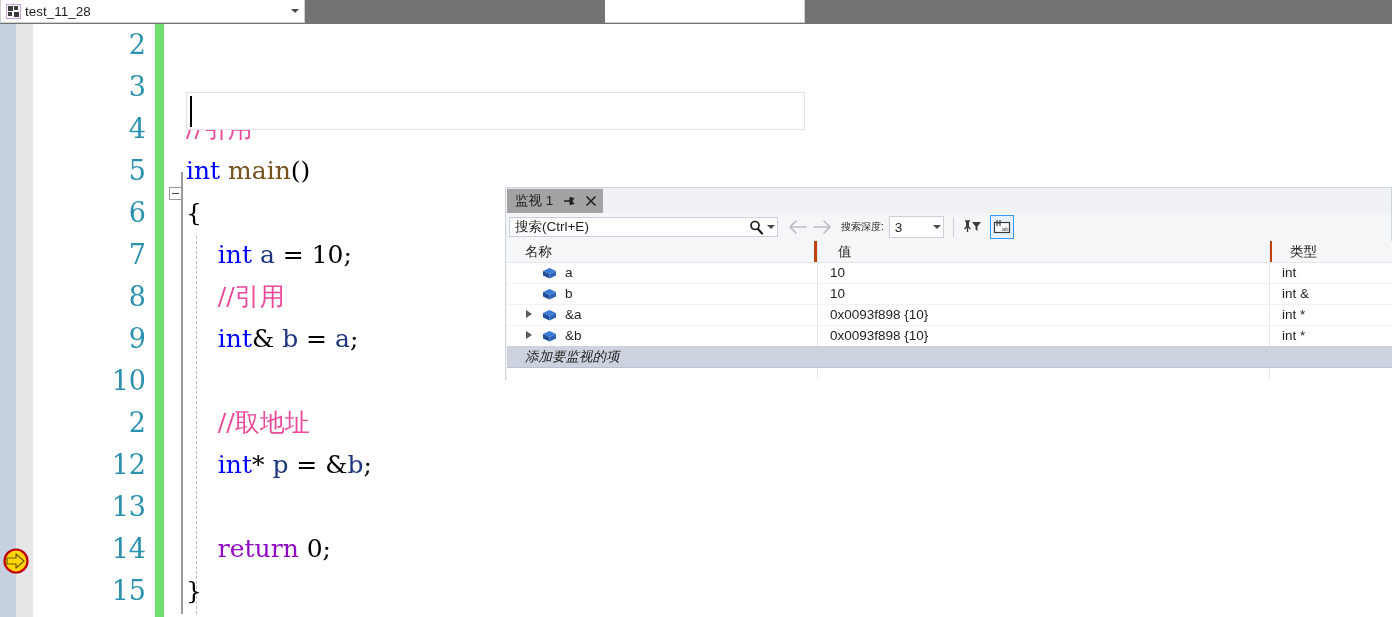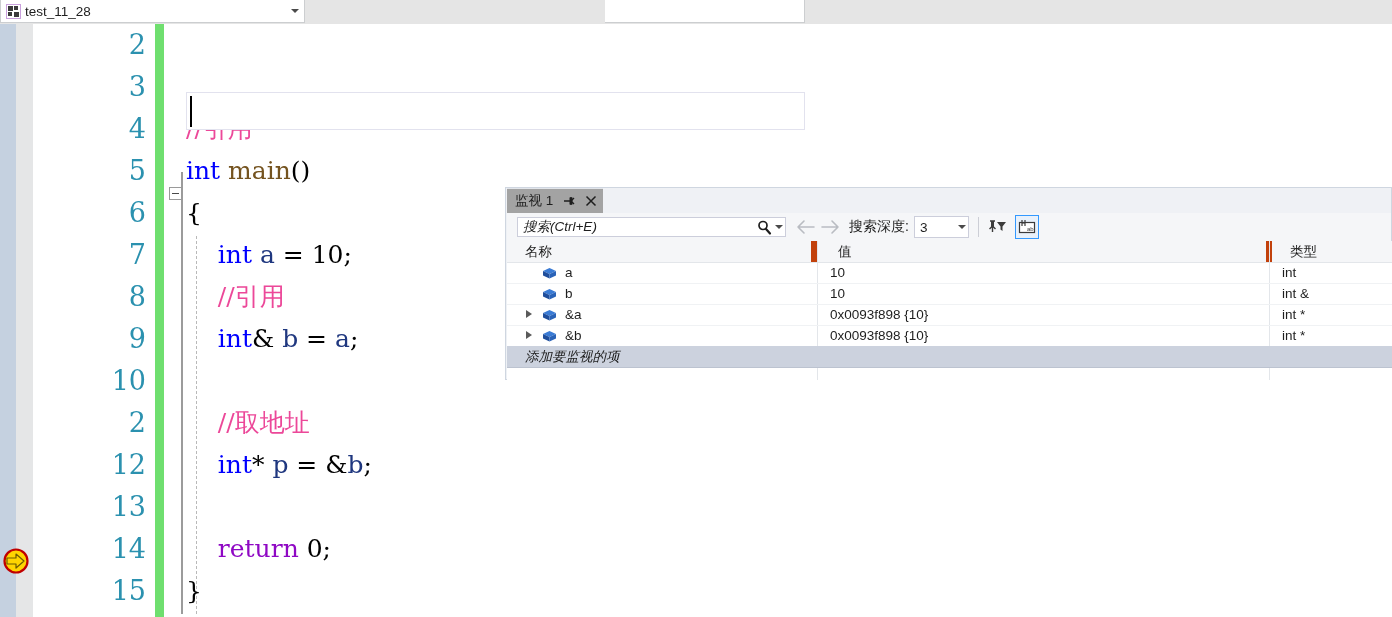--- a/index.html
+++ b/index.html
@@ -5,21 +5,21 @@
   html,body{margin:0;padding:0;}
   body{
     width:1392px;height:617px;overflow:hidden;
     background:#ffffff;
     font-family:"Liberation Sans","DejaVu Sans",sans-serif;
     -webkit-font-smoothing:antialiased;
   }
   #root{position:relative;width:1392px;height:617px;}
 
   
-  .navbar{position:absolute;left:0;top:0;width:1392px;height:24px;background:#e5e5e5;}
+  .navbar{position:absolute;left:0;top:0;width:1392px;height:24px;background:#737373;}
   .nav-combo{
     position:absolute;top:0;height:23px;background:#ffffff;
     border:1px solid #ccced0;border-top:none;border-left:none;
     box-sizing:border-box;display:flex;align-items:center;
   }
   .nav-combo.c1{left:0;width:305px;border-left:1px solid #ccced0;}
   .nav-combo.c2{left:305px;width:300px;}
   .nav-combo.c3{left:605px;width:200px;}
   .nav-icon{
     width:15px;height:15px;margin-left:5px;margin-right:4px;flex:none;
@@ -103,31 +103,31 @@
     display:flex;align-items:center;padding:0 8px;box-sizing:border-box;
   }
   .watch-tab-title{font-size:13.5px;color:#1e1e1e;white-space:nowrap;}
   .tabicon{width:16px;height:16px;margin-left:7px;position:relative;}
 
   .watch-toolbar{
     position:absolute;left:1px;top:25px;width:884px;height:28px;background:#f5f6f8;
     display:flex;align-items:center;
   }
   .search-wrap{
-    position:relative;width:269px;height:20px;margin-left:10px;background:#ffffff;
-    border:1px solid #cccedb;box-sizing:border-box;display:flex;align-items:center;font-style:italic;
+    position:relative;width:269px;height:20px;margin-left:2px;background:#ffffff;
+    border:1px solid #cccedb;box-sizing:border-box;display:flex;align-items:center;
   }
   .search-text{
     font-size:13.5px;color:#1e1e1e;padding-left:5px;flex:1;white-space:nowrap;
   }
   .srch-ico{width:17px;height:18px;flex:none;}
   .srch-caret{width:12px;height:18px;flex:none;display:flex;align-items:center;justify-content:center;}
   .nav-arrows{display:flex;align-items:center;margin-left:8px;}
   .narrow{width:24px;height:22px;display:flex;align-items:center;justify-content:center;}
-  .depth-label{font-size:14px;color:#1e1e1e;margin-left:7px;white-space:nowrap;}
+  .depth-label{font-size:10px;color:#1e1e1e;margin-left:7px;white-space:nowrap;}
   .depth-combo{
     width:55px;height:22px;margin-left:5px;background:#ffffff;border:1px solid #cccedb;
     box-sizing:border-box;display:flex;align-items:center;
   }
   .depth-val{font-size:13.5px;color:#1e1e1e;padding-left:5px;flex:1;}
   .tb-sep{width:1px;height:20px;background:#ccced6;margin-left:9px;}
   .tbtn{
     width:24px;height:24px;margin-left:6px;display:flex;align-items:center;justify-content:center;
     box-sizing:border-box;
   }
@@ -135,21 +135,21 @@
 
   .grid{
     position:absolute;left:1px;top:53px;width:885px;height:139px;background:#ffffff;
   }
   .ghead{
     position:absolute;left:0;top:0;width:885px;height:21px;
     background:#f5f6f8;border-bottom:1px solid #e3e6ea;
   }
   .gh-cell{
     position:absolute;top:0;height:21px;line-height:21px;font-size:13.5px;color:#1e1e1e;
-    border-right:6px solid #c2410c;box-sizing:border-box;padding-left:18px;
+    border-right:3px solid #c2410c;box-sizing:border-box;padding-left:18px;
   }
   .grow{
     position:absolute;left:0;width:885px;height:21px;border-bottom:1px solid #f0f2f4;
   }
   .grow.selected{background:#ccd2de;border-bottom:1px solid #bcc3d0;}
   .gcell{
     position:absolute;top:0;height:21px;line-height:21px;font-size:13.5px;color:#1e1e1e;
     white-space:nowrap;overflow:hidden;
   }
   .gcell.c-name{left:0;width:310px;padding-left:58px;box-sizing:border-box;}

